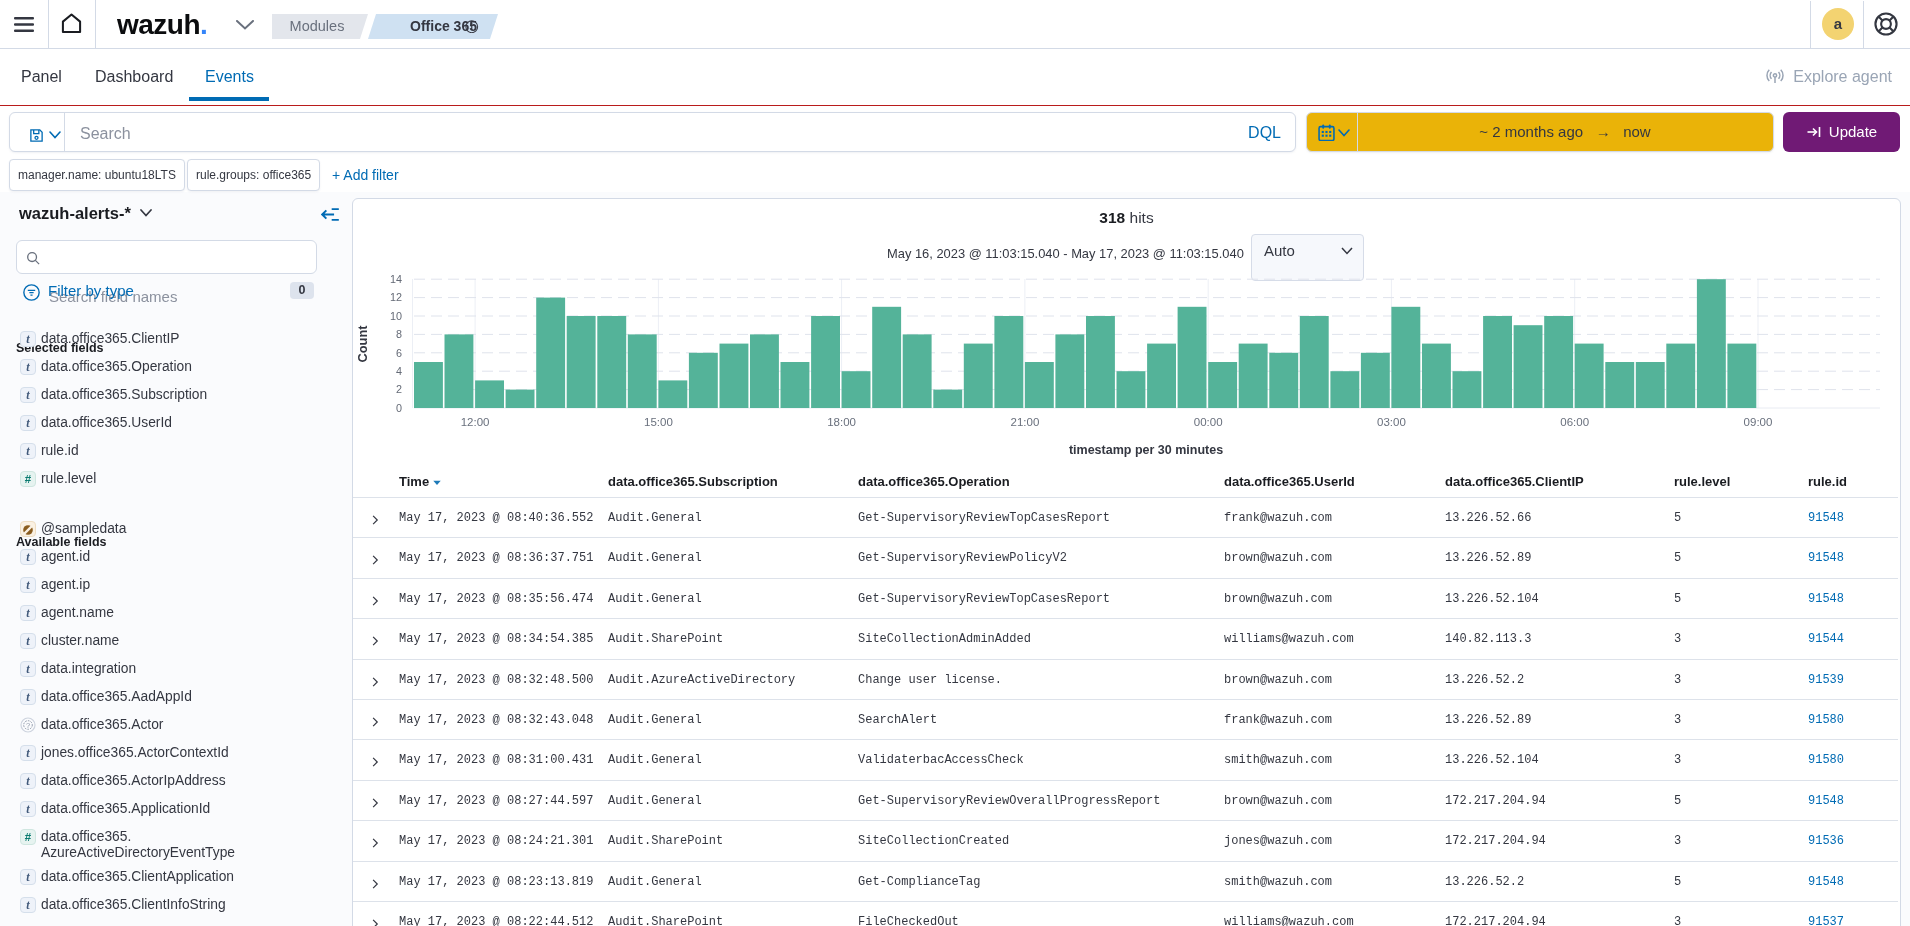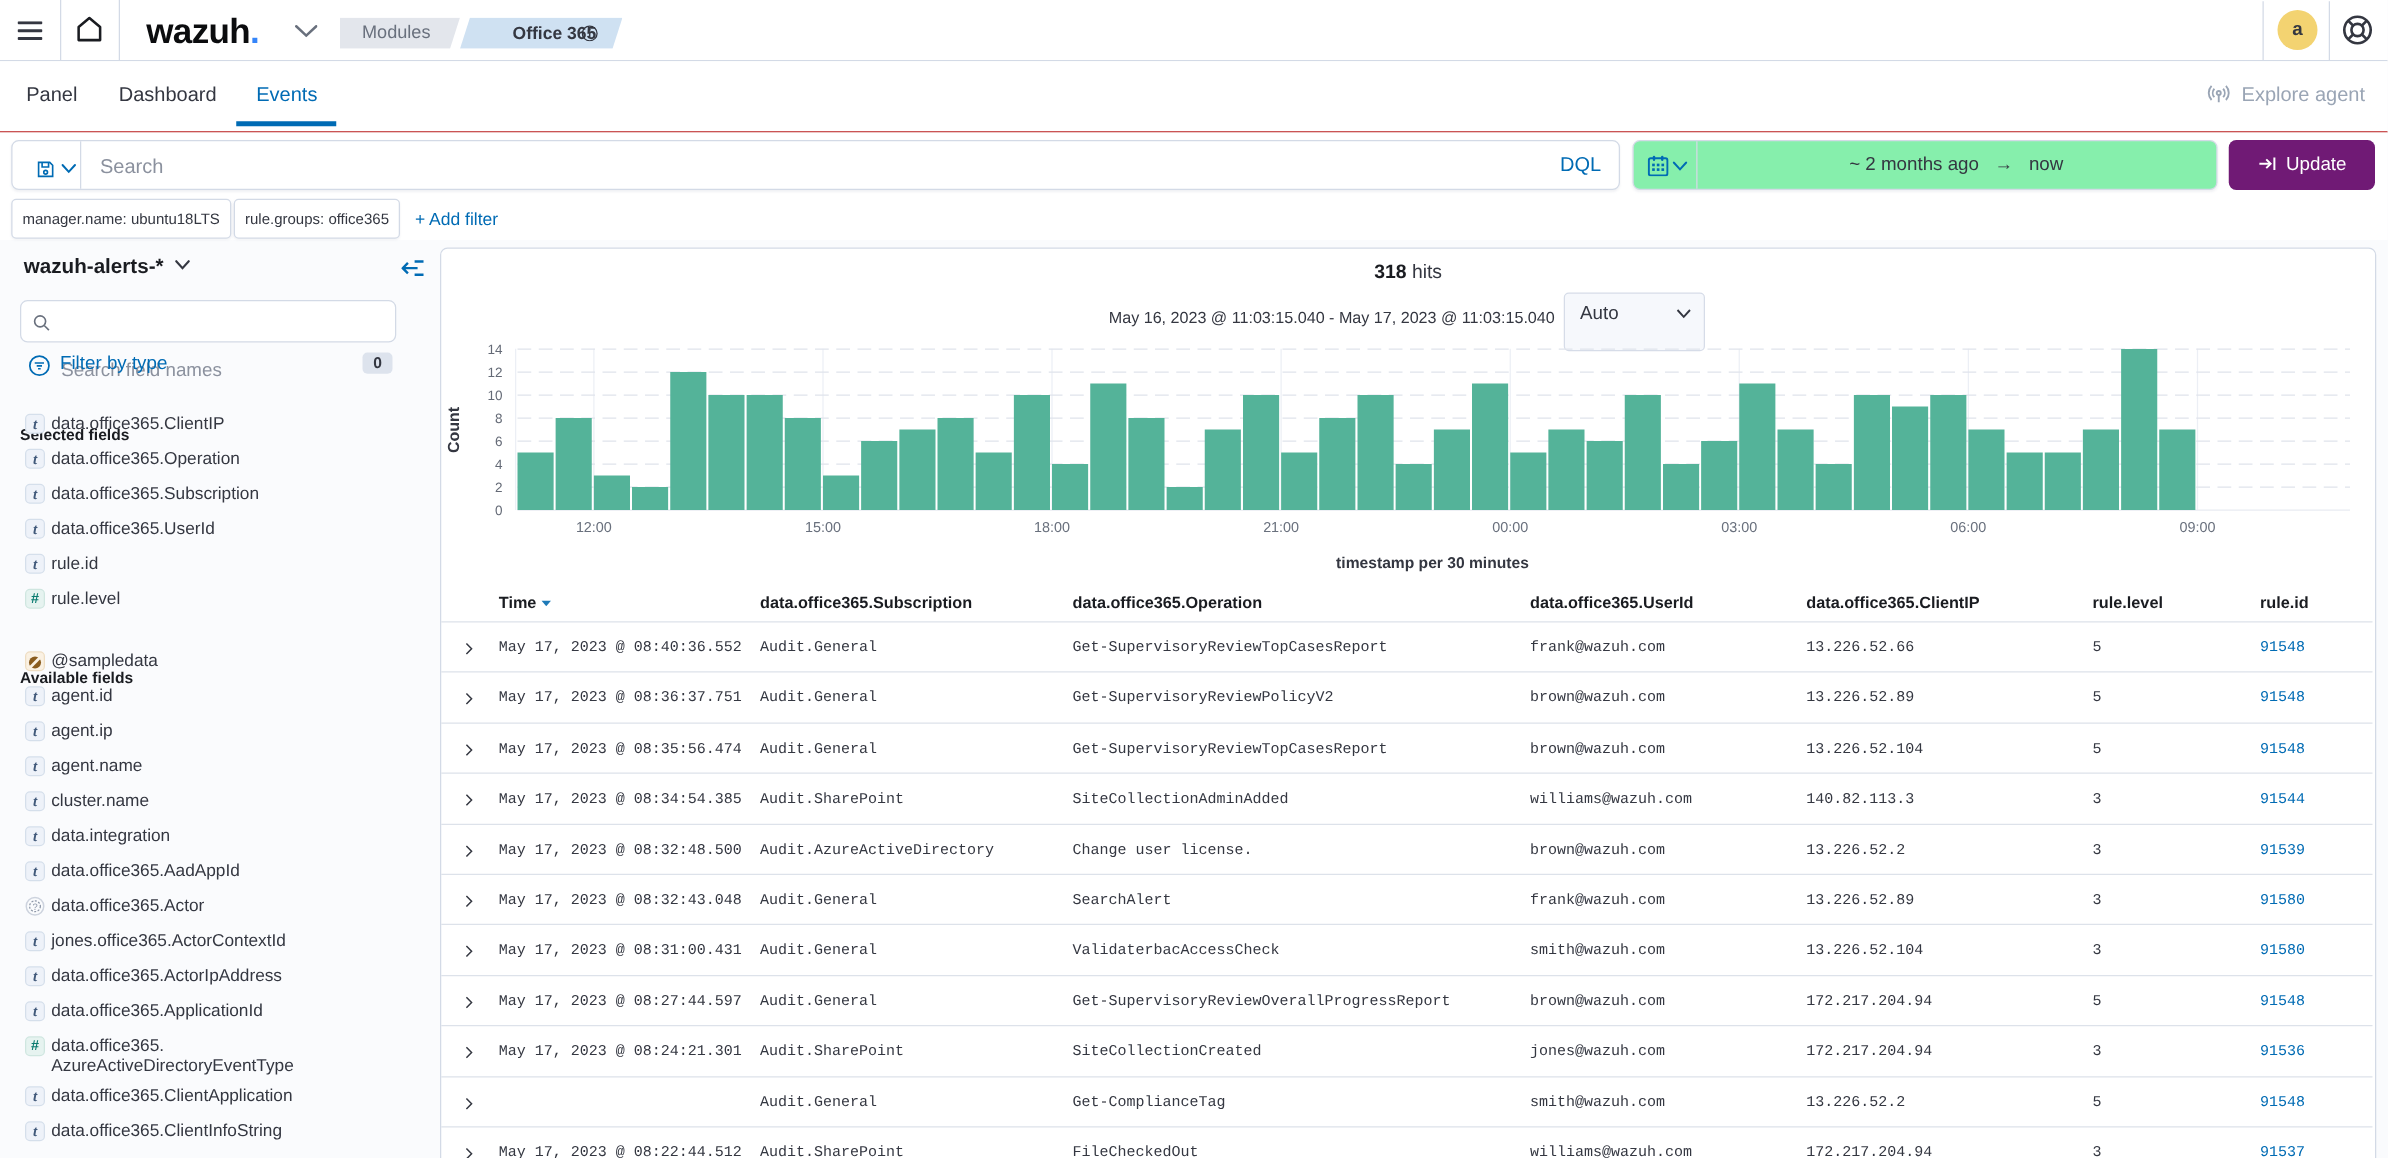--- a/index.html
+++ b/index.html
@@ -24,21 +24,21 @@
 #tab3 { color:#006bb4; }
 #tabbar { position:absolute; left:189px; top:48px; width:80px; height:3.5px; background:#006bb4; }
 #explore { position:absolute; right:18px; top:0; height:56px; line-height:56px; color:#9aa5b5; font-size:16px; }
 
 
 #qbar { position:absolute; left:0; top:106px; width:1910px; height:86px; background:#fff; }
 #qinput { position:absolute; left:9px; top:6px; width:1287px; height:40px; background:#fff; border:1px solid #d3dae6; border-radius:6px; box-shadow:0 1px 2px rgba(152,162,179,0.15); }
 #qdiv { position:absolute; left:54px; top:0; width:1px; height:38px; background:#d3dae6; }
 #qph { position:absolute; left:70px; top:0; line-height:42px; font-size:16px; color:#8b919e; }
 #dql { position:absolute; right:14px; top:0; line-height:40px; font-size:16px; color:#006bb4; }
-#dpick { position:absolute; left:1306px; top:6px; width:468px; height:40px; background:#86efac; border:1px solid #d3dae6; border-radius:6px; box-shadow:0 1px 2px rgba(152,162,179,0.15); }
+#dpick { position:absolute; left:1306px; top:6px; width:468px; height:40px; background:#eab308; border:1px solid #d3dae6; border-radius:6px; box-shadow:0 1px 2px rgba(152,162,179,0.15); }
 #dpdiv { position:absolute; left:50px; top:0; width:1px; height:38px; background:#d3dae6; }
 #dptext { position:absolute; left:50px; right:0; top:0; line-height:38px; font-size:15px; color:#343741; text-align:center; }
 #update { position:absolute; left:1783px; top:6px; width:117px; height:40px; background:#701a75; border-radius:6px; color:#fff; font-size:15px; text-align:center; line-height:40px; }
 .fchip { position:absolute; top:53px; height:32px; background:#fff; border:1px solid #d3dae6; border-radius:4px; font-size:12px; color:#343741; line-height:30px; padding:0 8px; white-space:nowrap; box-shadow:0 1px 2px rgba(152,162,179,0.15); }
 #addf { position:absolute; left:332px; top:53px; height:32px; line-height:32px; color:#006bb4; font-size:14px; }
 
 
 #side { position:absolute; left:0; top:192px; width:351px; height:734px; }
 #ptitle { position:absolute; left:19px; top:0px; height:42px; line-height:42px; font-size:16.5px; font-weight:bold; color:#1a1c21; }
 #sfn { position:absolute; left:16px; top:48px; width:301px; height:34px; border:1px solid #d3dae6; border-radius:6px; background:#fff; }
@@ -498,20 +498,21 @@
         <span class="c c3">SiteCollectionCreated</span>
         <span class="c c4">jones@wazuh.com</span>
         <span class="c c5">172.217.204.94</span>
         <span class="c c6">3</span>
         <span class="c c7 blue">91536</span>
 </div>
 <div class="trow" style="top:661.6px">
 <span class="tchev"><svg width="12" height="12" viewBox="0 0 16 16">
             <path d="M5.5 2.5 L11 8 L5.5 13.5" fill="none" stroke="#343741" stroke-width="1.6"></path>
           </svg></span>
+<span class="c c1">May 17, 2023 @ 08:23:13.819</span>
         <span class="c c2">Audit.General</span>
         <span class="c c3">Get-ComplianceTag</span>
         <span class="c c4">smith@wazuh.com</span>
         <span class="c c5">13.226.52.2</span>
         <span class="c c6">5</span>
         <span class="c c7 blue">91548</span>
 </div>
 <div class="trow" style="top:702.0px">
 <span class="tchev"><svg width="12" height="12" viewBox="0 0 16 16">
             <path d="M5.5 2.5 L11 8 L5.5 13.5" fill="none" stroke="#343741" stroke-width="1.6"></path>

